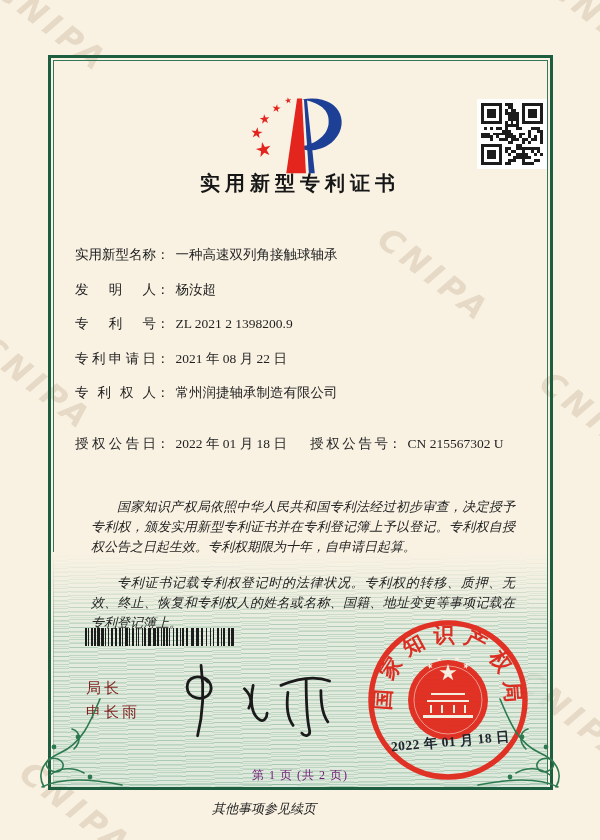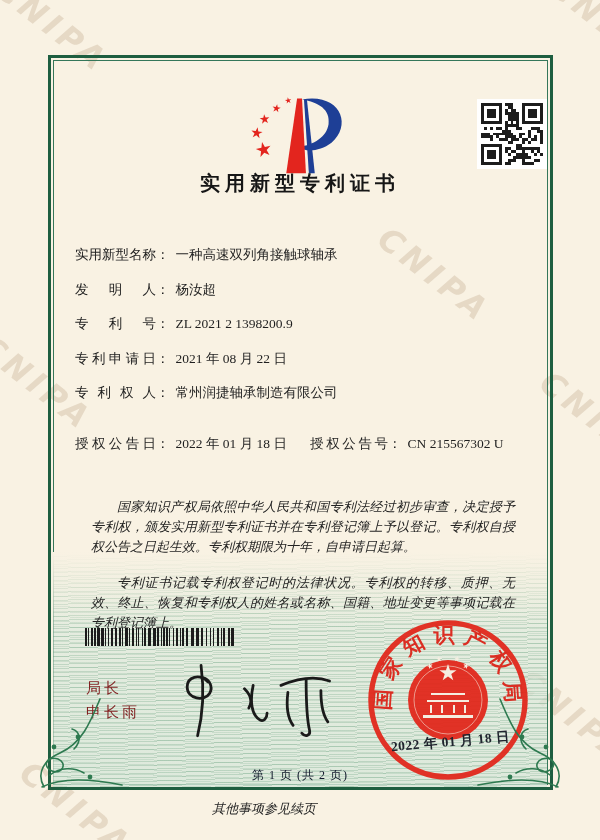--- a/index.html
+++ b/index.html
@@ -36,21 +36,21 @@
          text-align:justify;font-style:italic;color:#232323;z-index:3;}
   .legal p{margin:16px;text-indent:2em;}
   .barcode{position:absolute;left:85px;top:628px;width:155px;height:18px;z-index:3;}
   .commissioner{position:absolute;left:86px;font-family:"Liberation Sans","DejaVu Sans",sans-serif;
          font-size:15px;font-weight:500;letter-spacing:3px;color:#7f1d1d;z-index:3;}
   .sig{position:absolute;left:175px;top:660px;width:165px;height:82px;z-index:4;}
   .seal{position:absolute;left:363px;top:615px;width:170px;height:170px;z-index:4;opacity:.94;}
   .seal-date{position:absolute;left:368px;top:733px;width:165px;text-align:center;z-index:5;
          transform:rotate(-5deg);font-size:13.5px;font-weight:700;color:#20242e;letter-spacing:.5px;}
   .page-info{position:absolute;left:0;top:767px;width:600px;text-align:center;font-size:12px;
-         letter-spacing:1px;color:#0f172a;z-index:3;}
+         letter-spacing:1px;color:#701a75;z-index:3;}
   .note{position:absolute;left:0;top:800px;width:528px;text-align:center;font-size:13px;
          font-style:italic;color:#262626;z-index:3;}
   .flourish{position:absolute;width:95px;height:95px;z-index:4;}
   .fl-left{left:30px;top:697px;}
   .fl-right{left:475px;top:697px;transform:scaleX(-1);}
 </style>
 </head>
 <body>
 
 <div class="page">

